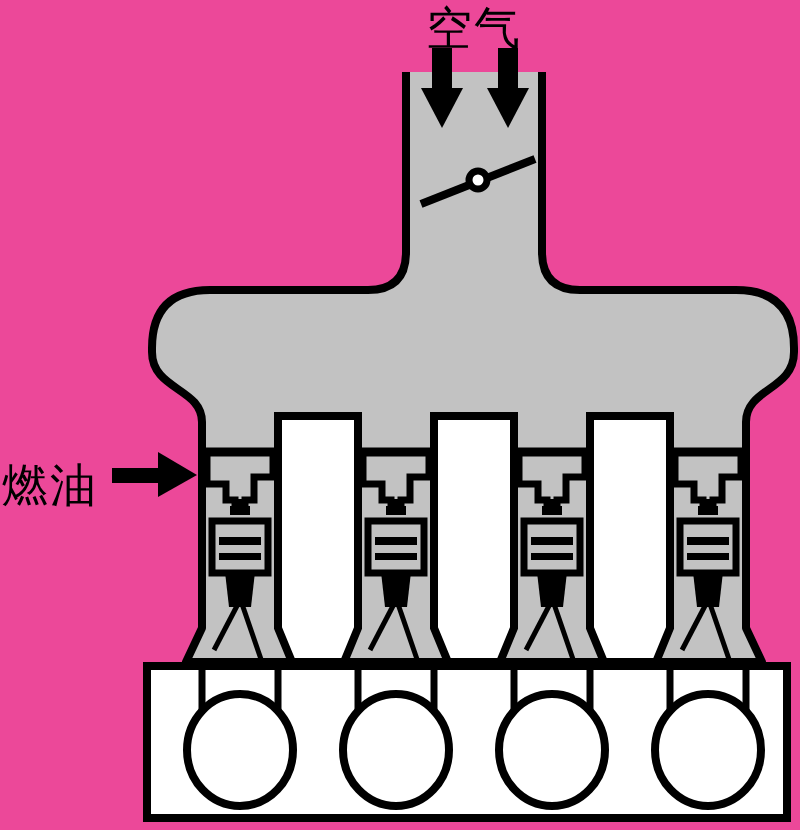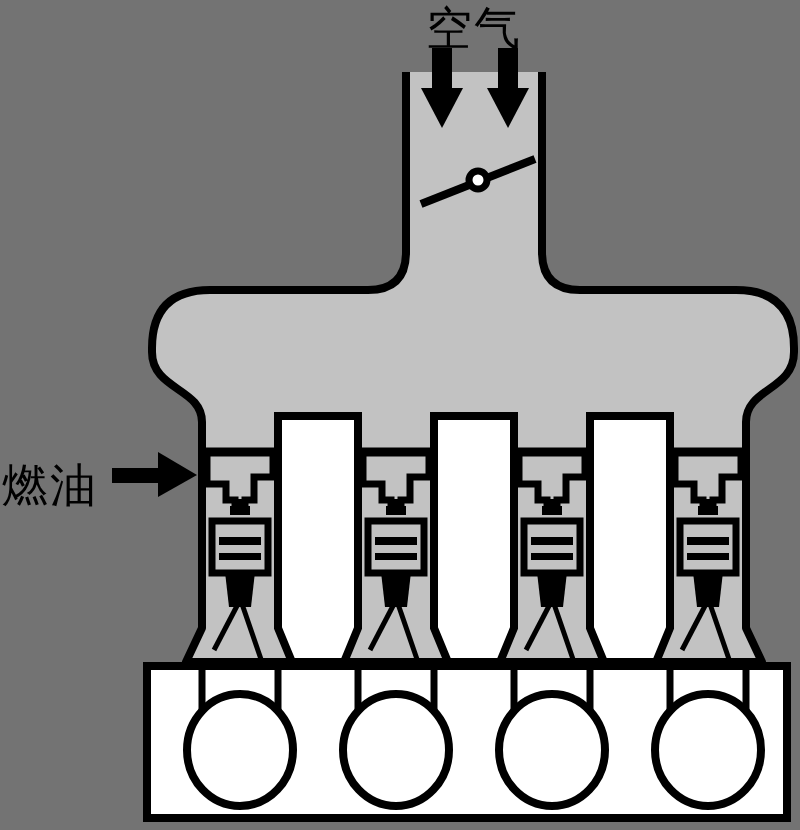--- a/index.html
+++ b/index.html
@@ -1,16 +1,16 @@
 <!DOCTYPE html>
 <html><head>
 <meta charset="utf-8">
 <style>
   html,body{margin:0;padding:0;background:#ffffff;}
-  .stage{position:relative;width:800px;height:830px;background:#737373;overflow:hidden;}
+  .stage{position:relative;width:800px;height:830px;background:#ec4899;overflow:hidden;}
   svg{display:block;}
   text.cjk{
     font-family:"Liberation Serif","DejaVu Serif",serif;
     font-size:46px;
     fill:#000000;
     letter-spacing:2px;
   }
 </style>
 </head>
 <body>

